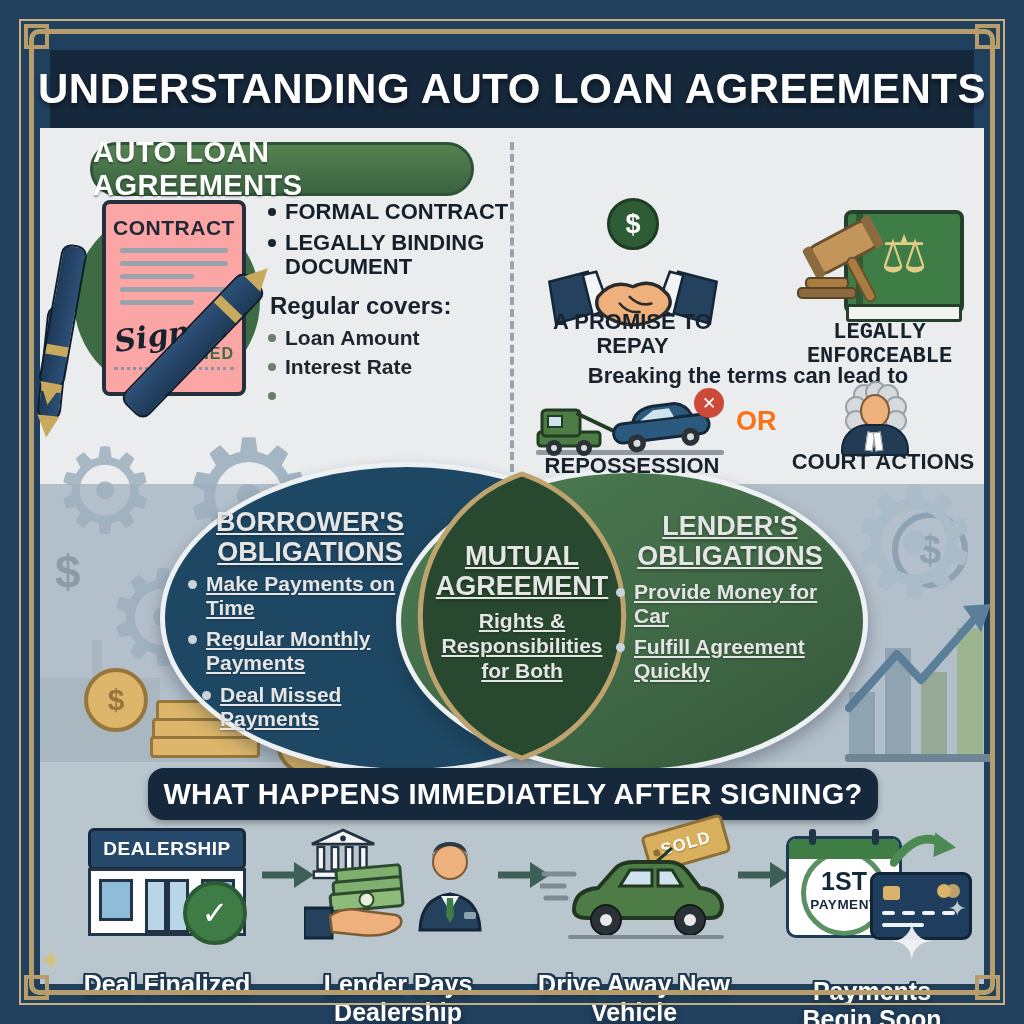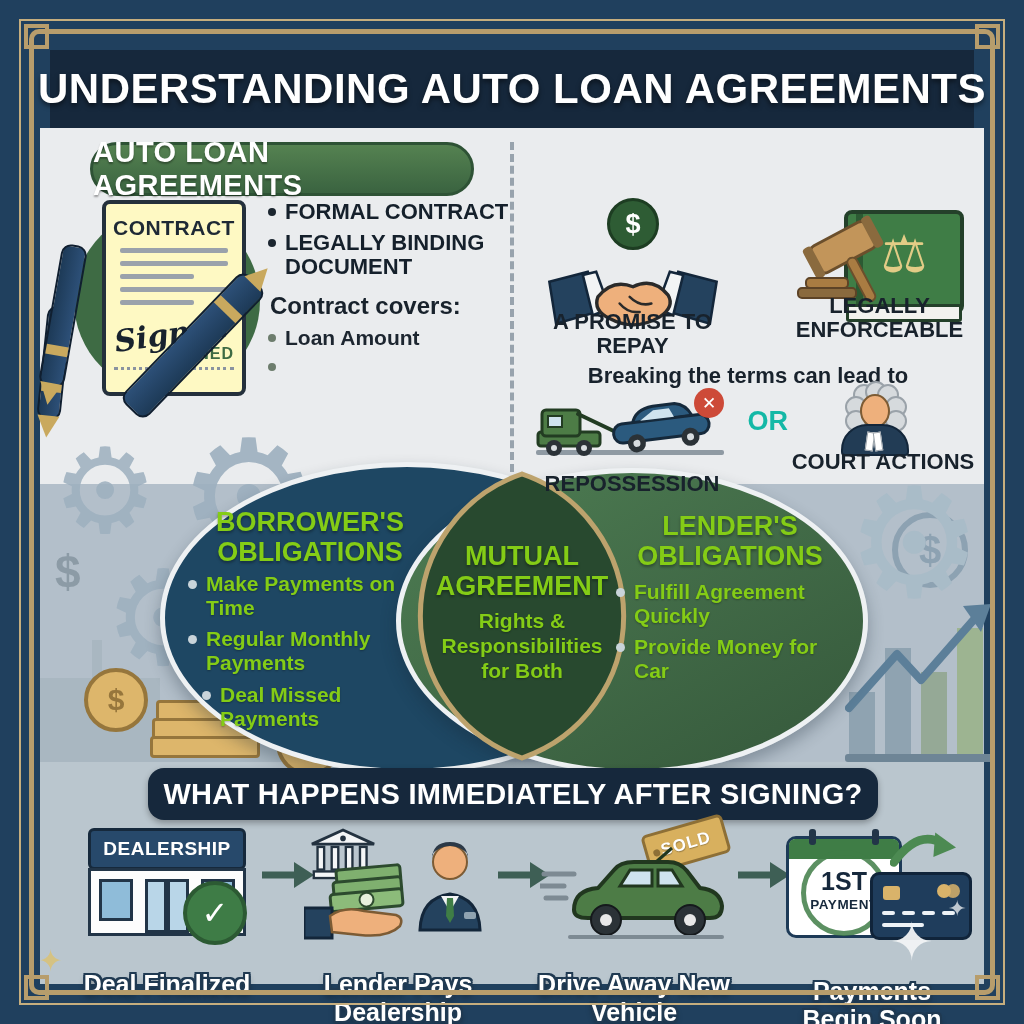--- a/index.html
+++ b/index.html
@@ -20,21 +20,21 @@
                 display:flex;align-items:center;justify-content:center;}
   .title-banner h1{margin:0;color:#fff;font-size:42px;font-weight:800;letter-spacing:.5px;
                    text-shadow:0 3px 5px rgba(0,0,0,.5);white-space:nowrap;}
   
   .pill-green{position:absolute;left:90px;top:142px;width:378px;height:48px;border-radius:28px;z-index:4;
               background:linear-gradient(180deg,#558251,#3a6340);border:3px solid #2e5235;
               display:flex;align-items:center;justify-content:center;}
   .pill-green span{color:#fff;font-size:29px;font-weight:800;letter-spacing:.5px;text-shadow:0 2px 2px rgba(0,0,0,.35);}
   .contract-illus{position:absolute;left:56px;top:196px;width:215px;height:210px;z-index:4;}
   .contract-circle{position:absolute;left:18px;top:12px;width:186px;height:186px;border-radius:50%;background:#3e6b44;}
-  .contract-doc{position:absolute;left:46px;top:4px;width:136px;height:188px;background:#fef9c3;border:4px solid #24303c;border-radius:8px;}
+  .contract-doc{position:absolute;left:46px;top:4px;width:136px;height:188px;background:#fca5a5;border:4px solid #24303c;border-radius:8px;}
   .contract-doc .doc-title{margin-top:12px;text-align:center;font-size:21px;font-weight:800;color:#1e2935;letter-spacing:.5px;}
   .doc-line{height:5px;background:#9aa2ab;border-radius:2px;margin:8px 14px 0 14px;}
   .doc-line.short{margin-right:48px;}
   .signature-row{position:absolute;left:8px;bottom:22px;width:120px;}
   .sig-script{font-family:"DejaVu Serif",serif;font-style:italic;font-size:30px;color:#18222e;transform:rotate(-8deg);display:inline-block;font-weight:bold;}
   .sig-print{font-size:16px;font-weight:800;color:#3e6b44;letter-spacing:1px;text-align:right;margin-top:-6px;}
   .sig-under{border-top:3px dotted #8a93a0;margin-top:4px;}
   .pen{position:absolute;border-radius:10px;background:linear-gradient(90deg,#1d3a57,#2d5078);border:2px solid #101f30;z-index:5;}
   .pen-left{left:-6px;top:48px;width:22px;height:140px;transform:rotate(10deg);}
   .pen-left2{left:-14px;top:110px;width:20px;height:110px;transform:rotate(6deg);}
@@ -59,52 +59,52 @@
         font-size:27px;font-weight:800;display:inline-flex;align-items:center;justify-content:center;}
   .gavel-block{position:absolute;left:788px;top:200px;width:180px;height:110px;z-index:4;}
   .law-book{position:absolute;right:4px;top:10px;width:112px;height:96px;background:#3f7d46;border:4px solid #24402a;border-radius:8px;}
   .law-book .spine{position:absolute;left:8px;top:0;bottom:0;width:7px;background:#2c5a33;}
   .law-book .scales{position:absolute;left:50%;top:42%;transform:translate(-50%,-50%);font-size:52px;color:#e2cc86;
                     font-family:"DejaVu Sans",sans-serif;line-height:1;}
   .law-book .pages{position:absolute;left:-2px;right:-2px;bottom:-12px;height:12px;background:#f2f2ee;border:3px solid #24402a;border-radius:3px;}
   .gavel{position:absolute;left:6px;top:12px;width:110px;height:95px;}
   .icon-label{position:absolute;text-align:center;font-size:22px;font-weight:800;color:#18222c;line-height:1.1;z-index:4;}
   .lab-promise{left:540px;top:310px;width:185px;}
-  .lab-enforce{left:782px;top:294px;width:195px;}
+  .lab-enforce{left:782px;top:321px;width:195px;font-family:Liberation Mono, monospace;}
   .breaking-text{position:absolute;left:520px;top:363px;width:456px;text-align:center;z-index:4;
                  font-size:22px;font-weight:800;color:#18222c;}
   .towtruck{position:absolute;left:534px;top:390px;width:192px;height:68px;z-index:4;}
   .red-badge{position:absolute;left:694px;top:388px;width:30px;height:30px;border-radius:50%;background:#cd4a38;z-index:5;
              color:#fff;font-size:17px;font-weight:800;display:flex;align-items:center;justify-content:center;}
-  .or-label{position:absolute;left:736px;top:406px;width:52px;text-align:right;z-index:4;font-size:27px;font-weight:800;color:#14b8a6;}
+  .or-label{position:absolute;left:736px;top:406px;width:52px;text-align:left;z-index:4;font-size:27px;font-weight:800;color:#f97316;}
   .judge{position:absolute;left:833px;top:384px;width:80px;height:72px;z-index:4;}
   .wig-c{position:absolute;width:18px;height:18px;border-radius:50%;background:#d6dadd;border:2px solid #9aa2a9;}
   .judge-face{position:absolute;left:27px;top:10px;width:26px;height:30px;border-radius:50%;background:#eeb07c;border:2px solid #7c5b34;}
   .judge-body{position:absolute;left:8px;bottom:0;width:64px;height:28px;background:#223c55;border:2px solid #13263a;border-radius:26px 26px 4px 4px;}
   .judge-collar{position:absolute;left:33px;bottom:6px;width:14px;height:18px;z-index:2;}
   .judge-collar i{position:absolute;top:0;width:6px;height:17px;background:#fff;border:1px solid #9aa2a9;display:block;}
-  .lab-repo{left:534px;top:472px;width:196px;}
+  .lab-repo{left:534px;top:454px;width:196px;}
   .lab-court{left:790px;top:450px;width:186px;}
   
   .gear{position:absolute;color:#9db0bf;z-index:2;line-height:1;font-family:"DejaVu Sans",sans-serif;}
   .skyline{position:absolute;z-index:2;background:#a9b7c1;}
   .faint-dollar{position:absolute;left:55px;top:545px;font-size:46px;font-weight:800;color:rgba(70,90,100,.35);z-index:2;}
   .coin-gold{position:absolute;border-radius:50%;background:#ddb66b;border:4px solid #96763c;color:#96763c;
              font-weight:800;display:flex;align-items:center;justify-content:center;z-index:3;}
   .gold-bar{position:absolute;background:#ddb66b;border:3px solid #96763c;border-radius:4px;z-index:2;}
   .gear-dollar-wrap{position:absolute;left:846px;top:468px;width:160px;height:160px;z-index:2;}
   .gear-dollar-circle{position:absolute;left:46px;top:44px;width:64px;height:64px;border-radius:50%;border:6px solid #8da2b2;
                       color:#8da2b2;font-size:40px;font-weight:800;display:flex;align-items:center;justify-content:center;background:#b3bfca;}
   .chart-decor{position:absolute;left:845px;top:588px;width:155px;height:176px;z-index:2;}
   
   .venn-ellipse{position:absolute;border-radius:50%;border:5px solid #eef1f3;box-shadow:0 8px 16px rgba(20,35,50,.3);z-index:3;}
   .venn-left{left:160px;top:462px;width:484px;height:302px;background:#1e4763;}
   .venn-right{left:396px;top:468px;width:462px;height:296px;background:linear-gradient(150deg,#4e7d53,#35583b);}
   .venn-lens{position:absolute;left:416px;top:468px;width:212px;height:296px;z-index:3;}
-  .venn-text{position:absolute;z-index:4;color:#84cc16;}
+  .venn-text{position:absolute;z-index:4;color:#e5e5e5;text-decoration:underline;}
   .vt-head{font-weight:800;text-align:center;font-size:27px;line-height:1.1;text-shadow:0 2px 3px rgba(0,0,0,.35);}
   .v-item{display:flex;font-size:21px;font-weight:700;line-height:1.15;margin-bottom:7px;text-shadow:0 1px 2px rgba(0,0,0,.3);}
   .v-dot{width:9px;height:9px;border-radius:50%;background:#c9d4da;margin:8px 9px 0 0;flex:0 0 9px;}
   .vt-sub{font-size:21px;font-weight:700;text-align:center;line-height:1.2;text-shadow:0 1px 2px rgba(0,0,0,.3);}
   
   .bottom-banner{position:absolute;left:148px;top:768px;width:730px;height:52px;background:#16283c;border-radius:16px;z-index:4;
                  display:flex;align-items:center;justify-content:center;box-shadow:0 3px 6px rgba(0,0,0,.3);}
   .bottom-banner span{color:#fff;font-size:29px;font-weight:800;letter-spacing:.3px;}
   .step{position:absolute;top:828px;z-index:4;text-align:center;}
   .step-icon{position:relative;height:136px;}
@@ -216,24 +216,28 @@
 
   <div class="bullets-left">
     <div class="b-item">
         <span class="b-dot"></span>
         <span>FORMAL CONTRACT</span>
       </div>
     <div class="b-item">
         <span class="b-dot"></span>
         <span>LEGALLY BINDING DOCUMENT</span>
       </div>
-    <div class="covers-head">Contract covers:</div>
+    <div class="covers-head">Regular covers:</div>
     <div class="c-item">
         <span class="c-dot"></span>
         <span>Loan Amount</span>
+      </div>
+    <div class="c-item">
+        <span class="c-dot"></span>
+        <span>Interest Rate</span>
       </div>
     <div class="c-item">
         <span class="c-dot"></span>
       </div>
   </div>
 
   <div class="v-divider"></div>
 
 
   <div class="handshake-block">
@@ -331,25 +335,25 @@
         <span class="v-dot"></span>
         <span>Deal Missed Payments</span>
       </div>
   </div>
   <div class="venn-text vt-head" style="left:426px;top:542px;width:192px;">MUTUAL AGREEMENT</div>
   <div class="venn-text vt-sub" style="left:426px;top:608px;width:192px;">Rights &amp; Responsibilities for Both</div>
   <div class="venn-text vt-head" style="left:612px;top:512px;width:236px;">LENDER'S OBLIGATIONS</div>
   <div class="venn-text" style="left:616px;top:580px;width:228px;">
     <div class="v-item">
         <span class="v-dot"></span>
-        <span>Fulfill Agreement Quickly</span>
+        <span>Provide Money for Car</span>
       </div>
     <div class="v-item">
         <span class="v-dot"></span>
-        <span>Provide Money for Car</span>
+        <span>Fulfill Agreement Quickly</span>
       </div>
   </div>
 
   <div class="bottom-banner">
     <span>WHAT HAPPENS IMMEDIATELY AFTER SIGNING?</span>
   </div>
 
   <div class="step" style="left:72px;width:190px;">
     <div class="step-icon">
       <div class="dlr-sign">

